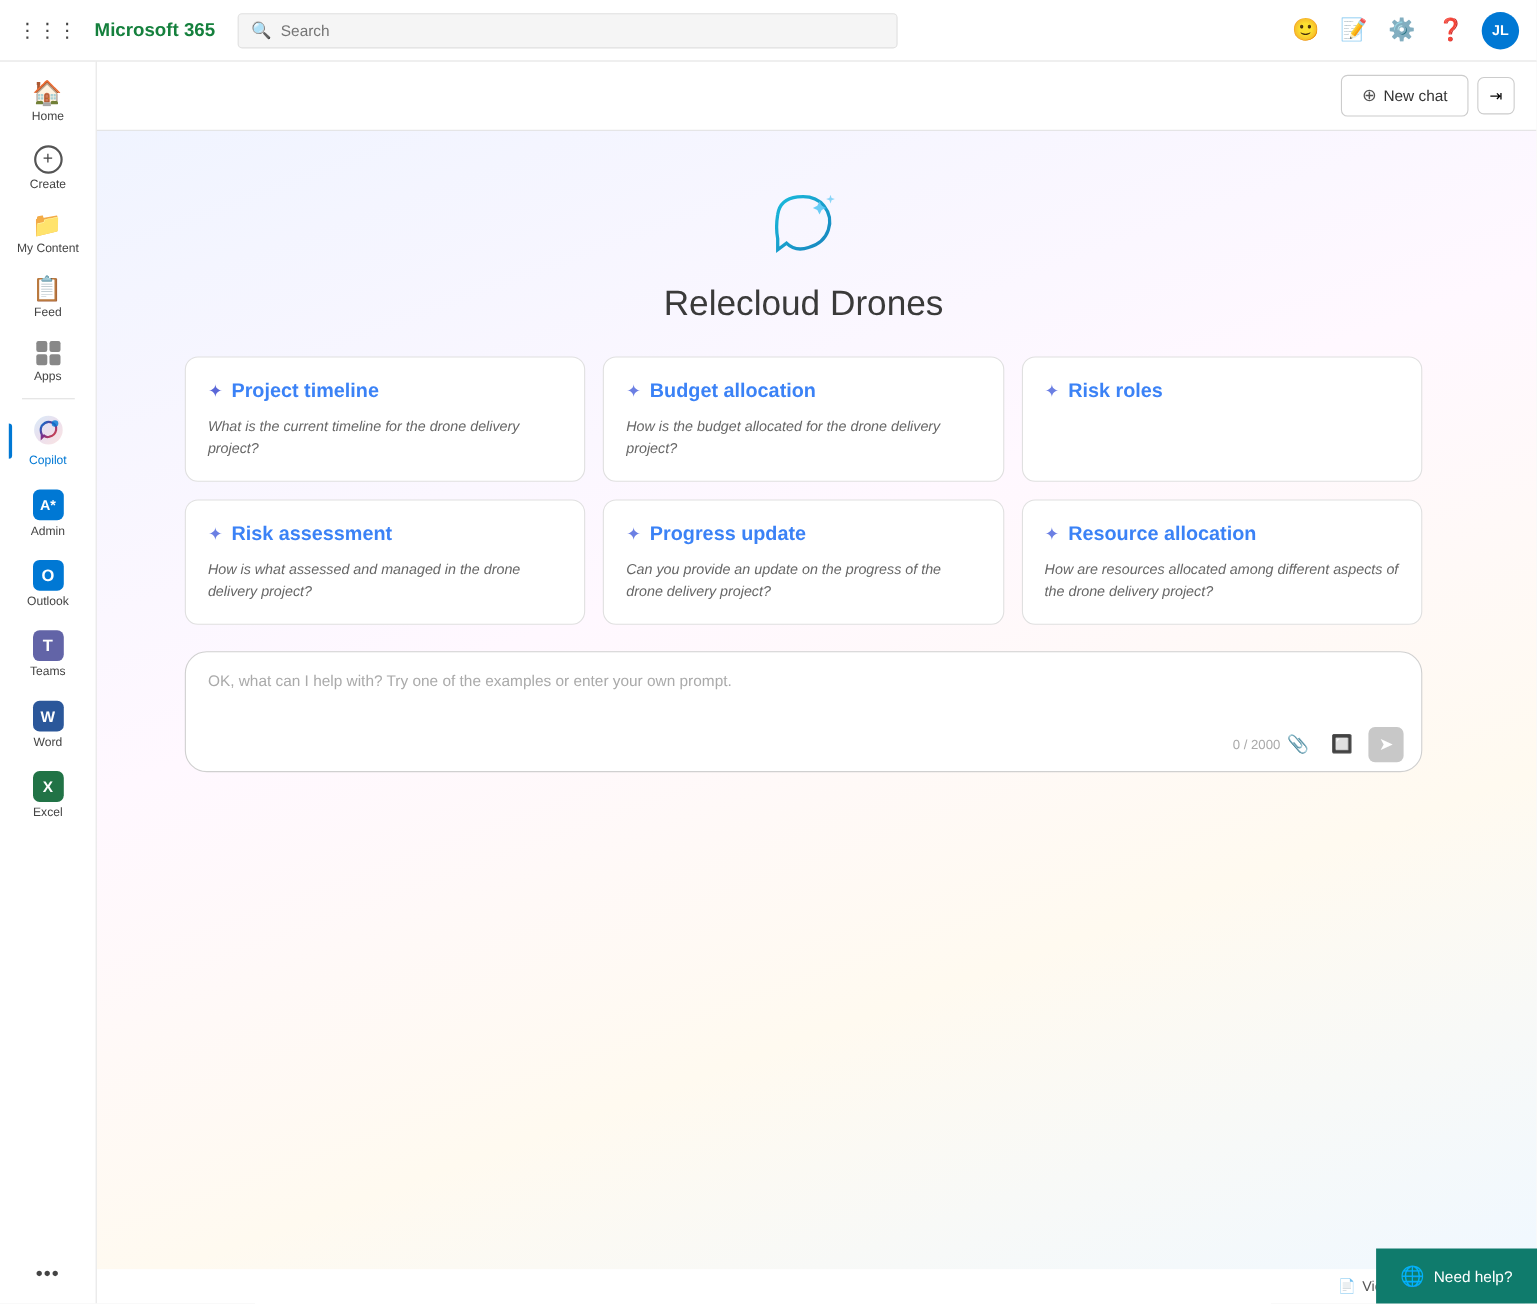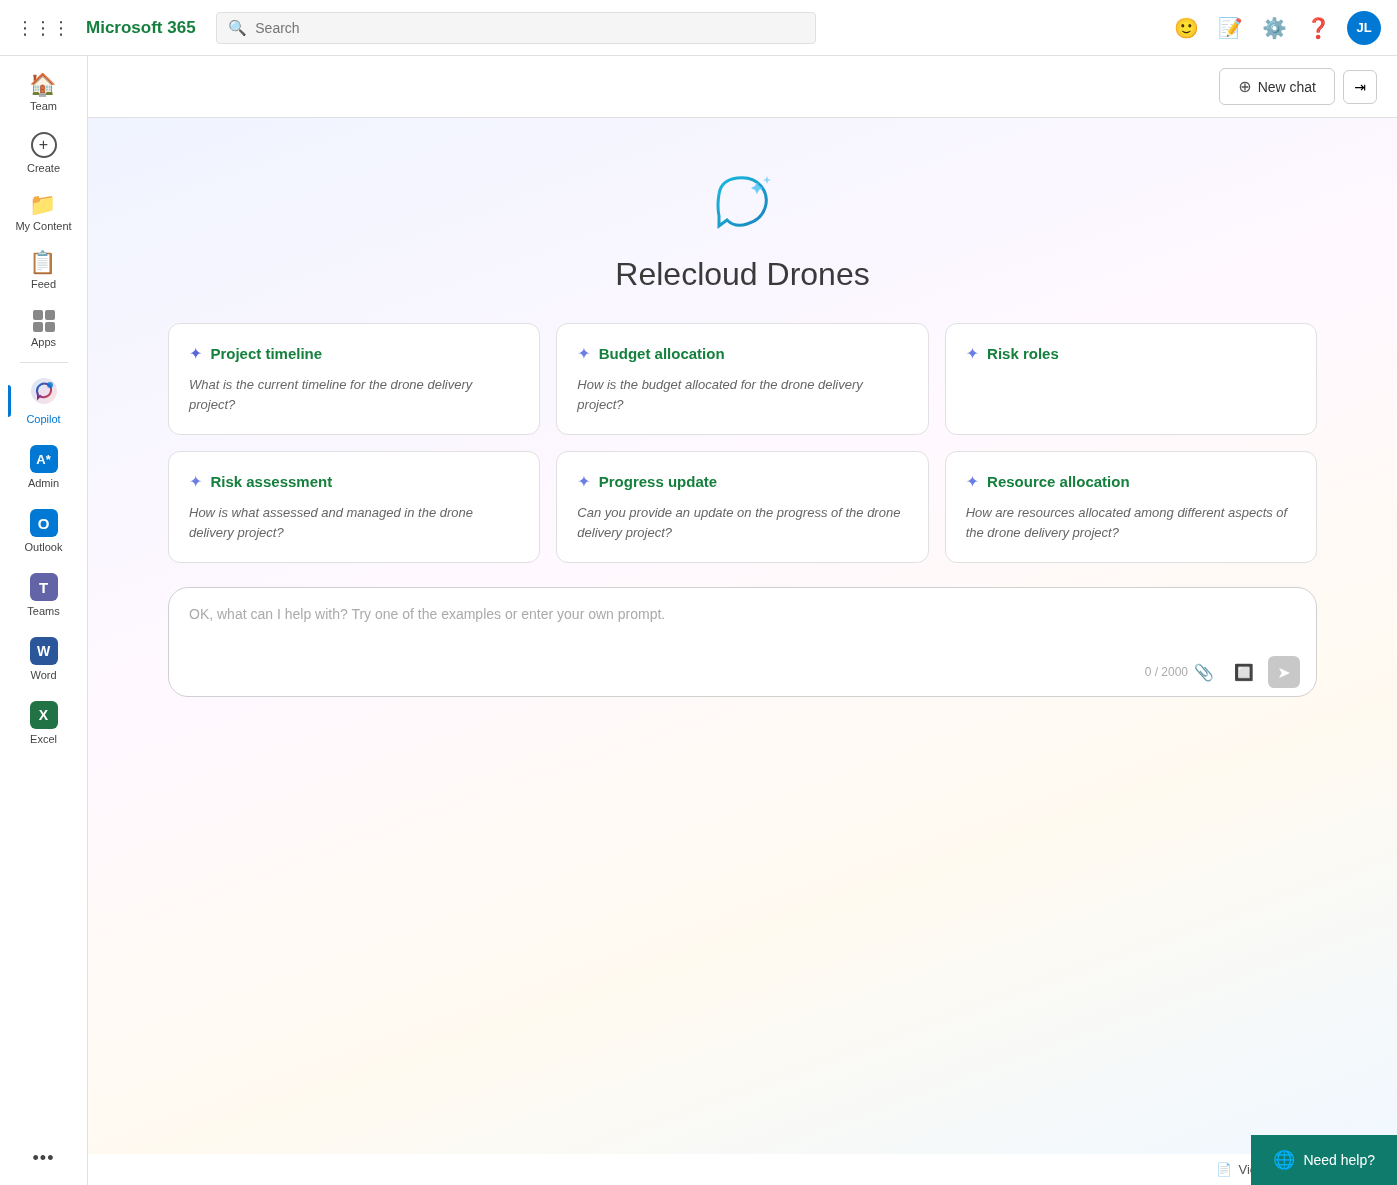--- a/index.html
+++ b/index.html
@@ -62,21 +62,21 @@
     
     .admin-icon { background: #0078d4; color: #fff; font-size: 16px; }
 
     
     .content { flex: 1; display: flex; flex-direction: column; overflow: hidden; position: relative; background: #fff; }
 
     
     .copilot-area {
       flex: 1; overflow-y: auto; display: flex; flex-direction: column;
       background: linear-gradient(160deg, #f0f4ff 0%, #fff8ff 40%, #fffaf0 70%, #f0f8ff 100%);
-      padding: 20px 80px 20px 80px;
+      padding: 20px 104px 20px 80px;
     }
 
     
     .content-topbar {
       display: flex; align-items: center; justify-content: flex-end;
       padding: 12px 20px; background: #fff; border-bottom: 1px solid #e0e0e0; flex-shrink: 0;
     }
     .new-chat-btn {
       display: flex; align-items: center; gap: 6px; padding: 8px 18px;
       border: 1px solid #ccc; border-radius: 6px; background: #fff; cursor: pointer;
@@ -97,21 +97,21 @@
     .copilot-title { font-size: 32px; color: #3a3a3a; font-weight: 400; }
 
     
     .cards-grid { display: grid; grid-template-columns: 1fr 1fr 1fr; gap: 16px; margin-bottom: 24px; }
     .card {
       background: #fff; border: 1px solid #e0e0e0; border-radius: 12px;
       padding: 20px; cursor: pointer; transition: box-shadow 0.15s;
     }
     .card-header { display: flex; align-items: center; gap: 8px; margin-bottom: 12px; }
     .card-icon { font-size: 16px; color: #5a67d8; }
-    .card-title { font-size: 15px; font-weight: 600; color: #15803d; }
+    .card-title { font-size: 18px; font-weight: 600; color: #3b82f6; }
     .card-body { font-size: 13px; color: #666; line-height: 1.5; font-style: italic; }
 
     
     .input-area { padding: 0 80px 0 80px; background: #fff; flex-shrink: 0; }
     .view-prompts-row {
       display: flex; justify-content: flex-end; align-items: center;
       padding: 8px 0; gap: 6px; font-size: 13px; color: #555; cursor: pointer;
     }
 
     .chat-input-box {
@@ -161,21 +161,21 @@
     <div class="topbar-icon">❓</div>
     <div class="topbar-avatar">JL</div>
   </div>
 </div>
 
 <div class="main-layout">
 
   <div class="sidebar">
     <div class="sidebar-item">
       <span class="sidebar-icon">🏠</span>
-      <span>Team</span>
+      <span>Home</span>
     </div>
     <div class="sidebar-item">
       <span class="sidebar-icon" style="font-size:22px; border:2px solid #555; border-radius:50%; width:26px; height:26px; display:flex; align-items:center; justify-content:center; font-size:16px;">+</span>
       <span>Create</span>
     </div>
     <div class="sidebar-item">
       <span class="sidebar-icon">📁</span>
       <span>My Content</span>
     </div>
     <div class="sidebar-item">

